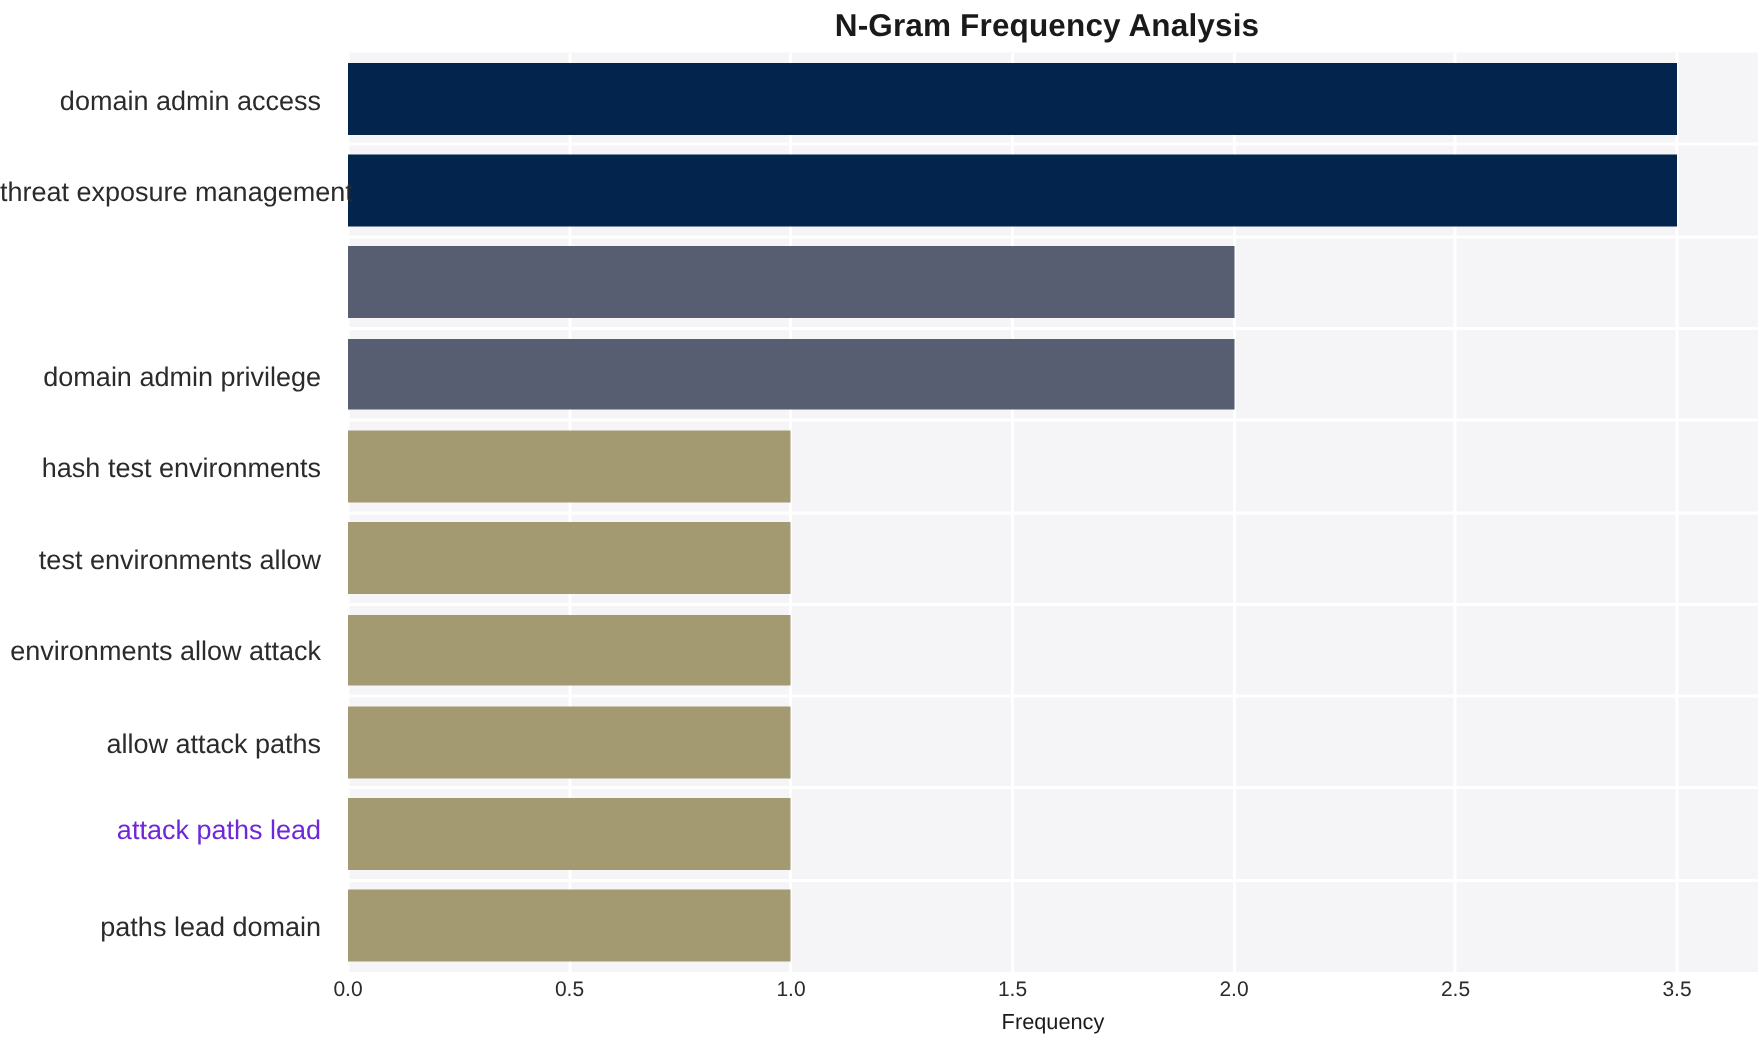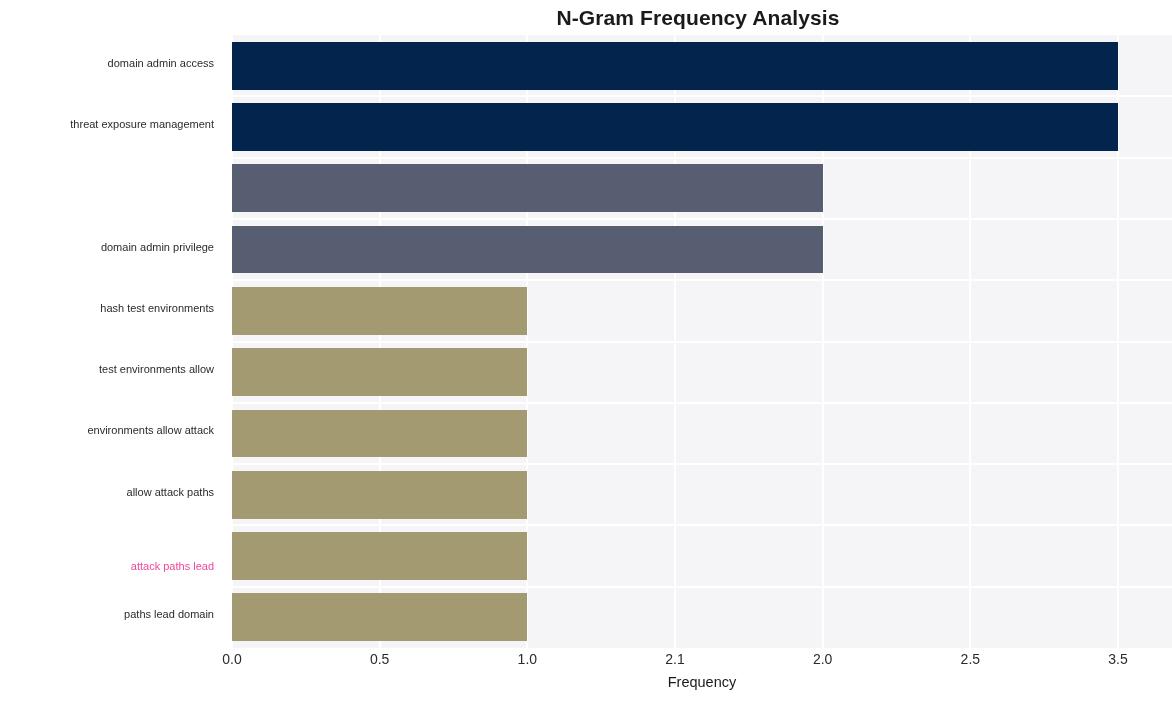--- a/index.html
+++ b/index.html
@@ -66,21 +66,21 @@
   .bar {
     position: absolute;
     left: 0;
   }
 
   
   .ytick-label {
     position: absolute;
     right: 1176px;           
     text-align: right;
-    font-size: 11px;
+    font-size: 18px;
     color: #2b2b2b;
     white-space: nowrap;
   }
   #ytick-labels {
     position: absolute;
     left: 0;
     top: 35px;
     width: 224px;
     height: 613px;
   }
@@ -160,29 +160,29 @@
   </div>
 
   <div id="ytick-labels">
       <div class="ytick-label" style="top: 21.65px; color: rgb(43, 43, 43);">domain admin access</div>
       <div class="ytick-label" style="top: 82.95px; color: rgb(43, 43, 43);">threat exposure management</div>
       <div class="ytick-label" style="top: 205.55px; color: rgb(43, 43, 43);">domain admin privilege</div>
       <div class="ytick-label" style="top: 266.85px; color: rgb(43, 43, 43);">hash test environments</div>
       <div class="ytick-label" style="top: 328.15px; color: rgb(43, 43, 43);">test environments allow</div>
       <div class="ytick-label" style="top: 389.45px; color: rgb(43, 43, 43);">environments allow attack</div>
       <div class="ytick-label" style="top: 450.75px; color: rgb(43, 43, 43); padding-left: 48px;">allow attack paths</div>
-      <div class="ytick-label" style="top: 525px; color: #ec4899;">attack paths lead</div>
+      <div class="ytick-label" style="top: 508px; color: #6d28d9;">attack paths lead</div>
       <div class="ytick-label" style="top: 573.35px; color: rgb(43, 43, 43);">paths lead domain</div>
     </div>
 
   <div id="xtick-labels">
       <div class="xtick-label" style="left: 232px; color: rgb(43, 43, 43);">0.0</div>
       <div class="xtick-label" style="left: 379.667px; color: rgb(43, 43, 43);">0.5</div>
       <div class="xtick-label" style="left: 527.333px; color: rgb(43, 43, 43);">1.0</div>
-      <div class="xtick-label" style="left: 675px; color: rgb(43, 43, 43);">2.1</div>
+      <div class="xtick-label" style="left: 675px; color: rgb(43, 43, 43);">1.5</div>
       <div class="xtick-label" style="left: 822.667px; color: rgb(43, 43, 43);">2.0</div>
       <div class="xtick-label" style="left: 970.333px; color: rgb(43, 43, 43);">2.5</div>
       <div class="xtick-label" style="left: 1118px; color: rgb(43, 43, 43);">3.5</div>
     </div>
 
   <div id="xaxis-title">Frequency</div>
 
 </div>
 
 </body></html>

